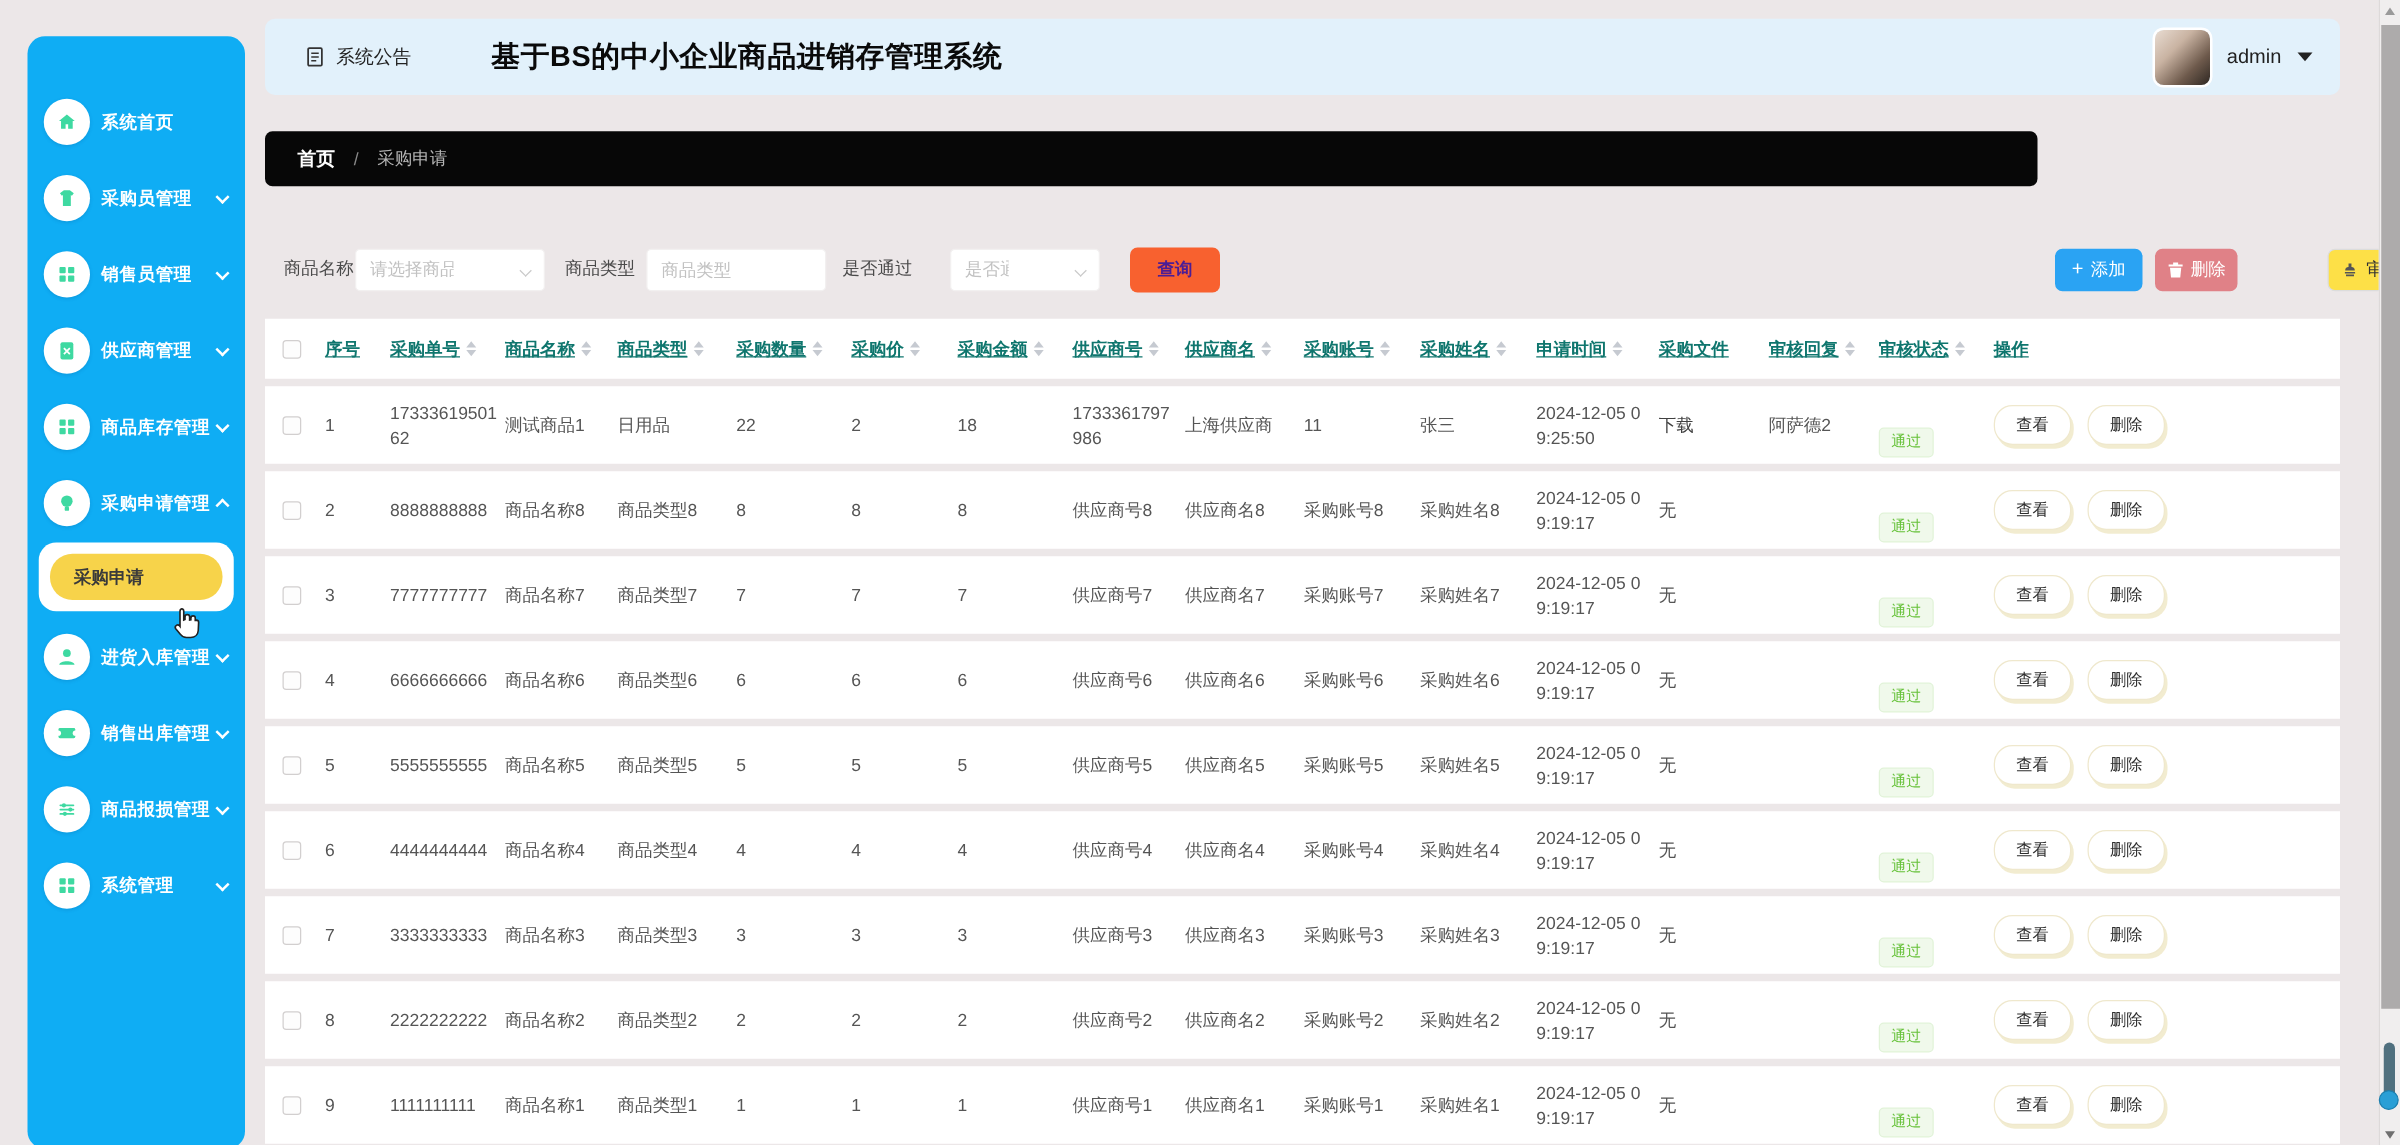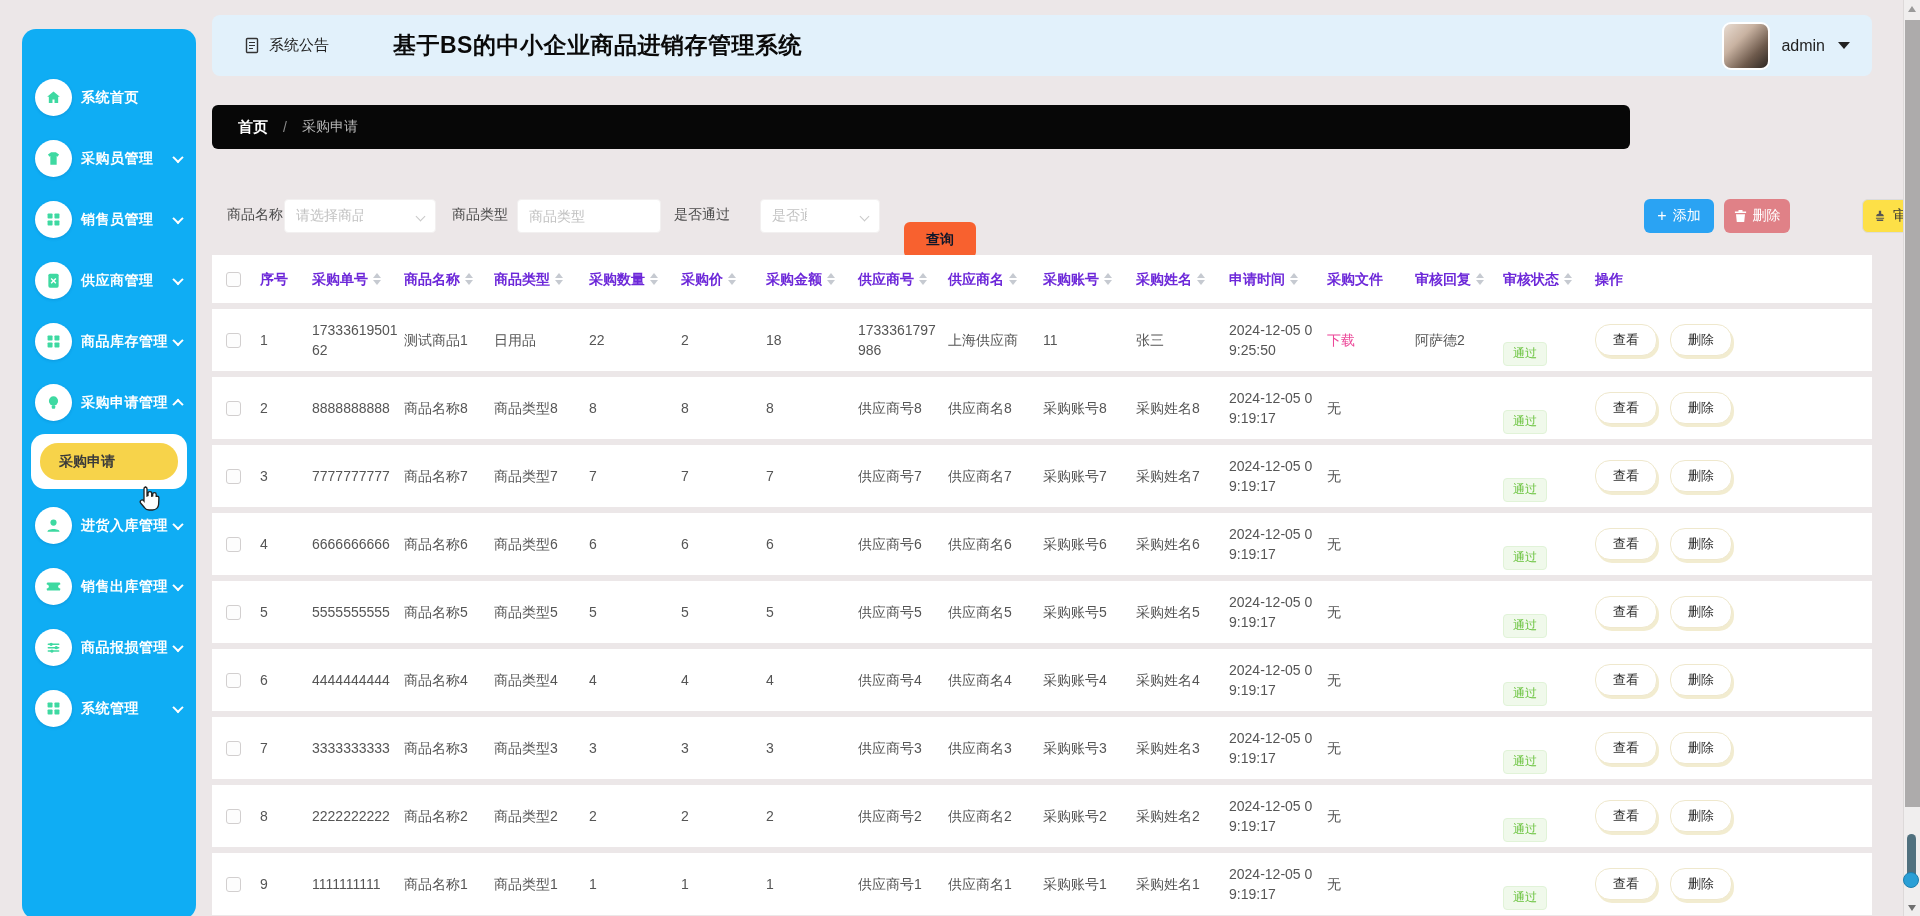--- a/index.html
+++ b/index.html
@@ -64,47 +64,47 @@
     position:absolute; top:1px; height:34px; background:#fff; border-radius:4px;
     display:flex; align-items:center; padding:0 11px; font-size:14px; color:#c2c2c2;
     border:1px solid #f2f0f0; cursor:pointer;gap:48px;
   }
   .box .ph { flex:1; white-space:nowrap; overflow:hidden; }
   .box .sel-chev { width:7px; height:7px; border-right:1.6px solid #c9c9c9; border-bottom:1.6px solid #c9c9c9; transform:rotate(45deg); margin-left:6px; flex:none; }
   input.box { padding:0 11px; border:1px solid #f2f0f0; outline:none; color:#555; }
   input.box::placeholder { color:#c2c2c2; }
   .btn { position:absolute; border:none; border-radius:6px; font-size:14px; cursor:pointer;
          display:flex; align-items:center; justify-content:center; gap:6px; font-family:inherit; }
-  .btn-search { left:692px; top:0; width:72px; height:36px; background:#f8612f; color:#0f172a; font-weight:600;margin-top:24px; }
+  .btn-search { left:692px; top:0; width:72px; height:36px; background:#f8612f; color:#4c1d95; font-weight:600; }
   .btn-add    { left:1432px; top:1px; width:70px; height:34px; background:#2aa3f3; color:#fff; }
   .btn-del    { left:1512px; top:1px; width:66px; height:34px; background:#e08187; color:#fff; }
   .btn-audit  { left:1650px; top:1px; width:70px; height:34px; background:#fde047; color:#333; border:1px solid #dcdcdc; }
   .plus { font-size:16px; font-weight:400; line-height:1; }
 
   
   .table { position:absolute; top:255px; left:0; width:1660px; }
   .trow {
     display:grid; align-items:center; background:#fff;
     grid-template-columns:48px 52px 92px 90px 95px 92px 85px 92px 90px 95px 93px 93px 98px 88px 88px 92px 1fr;
   }
   .thead { height:48px; }
-  .thead .cell { font-size:14px; font-weight:700; color:#6d28d9; display:flex; align-items:center; }
+  .thead .cell { font-size:14px; font-weight:700; color:#0f766e; display:flex; align-items:center;text-decoration:underline; }
   .tbody-row { height:62px; margin-top:6px; font-size:14px; color:#555; }
   .cell { padding-right:6px; line-height:1.45; word-break:break-all; }
   .cell.center { display:flex; justify-content:center; }
   .sort { display:inline-flex; flex-direction:column; gap:2px; margin-left:5px; }
   .sort i { display:block; width:0; height:0; border-left:4.5px solid transparent; border-right:4.5px solid transparent; }
   .sort .up { border-bottom:5px solid #c6cad1; }
   .sort .dn { border-top:5px solid #c6cad1; }
   .cb { width:15px; height:15px; border:1px solid #d2cfcf; border-radius:3px; background:#fdfdfd; cursor:pointer; }
   .tag-pass {
     display:inline-block; background:#f0f9eb; border:1px solid #e1f3d8; color:#67c23a;
     font-size:12px; padding:2px 9px; border-radius:4px;margin-top:28px;
   }
-  .link-dl { color:#ec4899; cursor:pointer; }
+  .link-dl { color:#404040; cursor:pointer; }
   .act-btn {
     background:#fff; border:1px solid #efe8cd; box-shadow:2px 3px 0 rgba(232,220,170,.55);
     border-radius:15px; padding:6px 17px; font-size:13px; color:#2e2e2e; cursor:pointer;
     margin-right:13px; font-family:inherit;
   }
 
   
   .vscroll { position:absolute; right:0; top:0; width:17px; height:916px; background:#f0eeee; border-left:1px solid #ddd9d9; }
   .v-arrow { position:absolute; left:4px; width:0; height:0; border-left:4.5px solid transparent; border-right:4.5px solid transparent; }
   .v-arrow.top { top:6px; border-bottom:6px solid #9a9a9a; }

